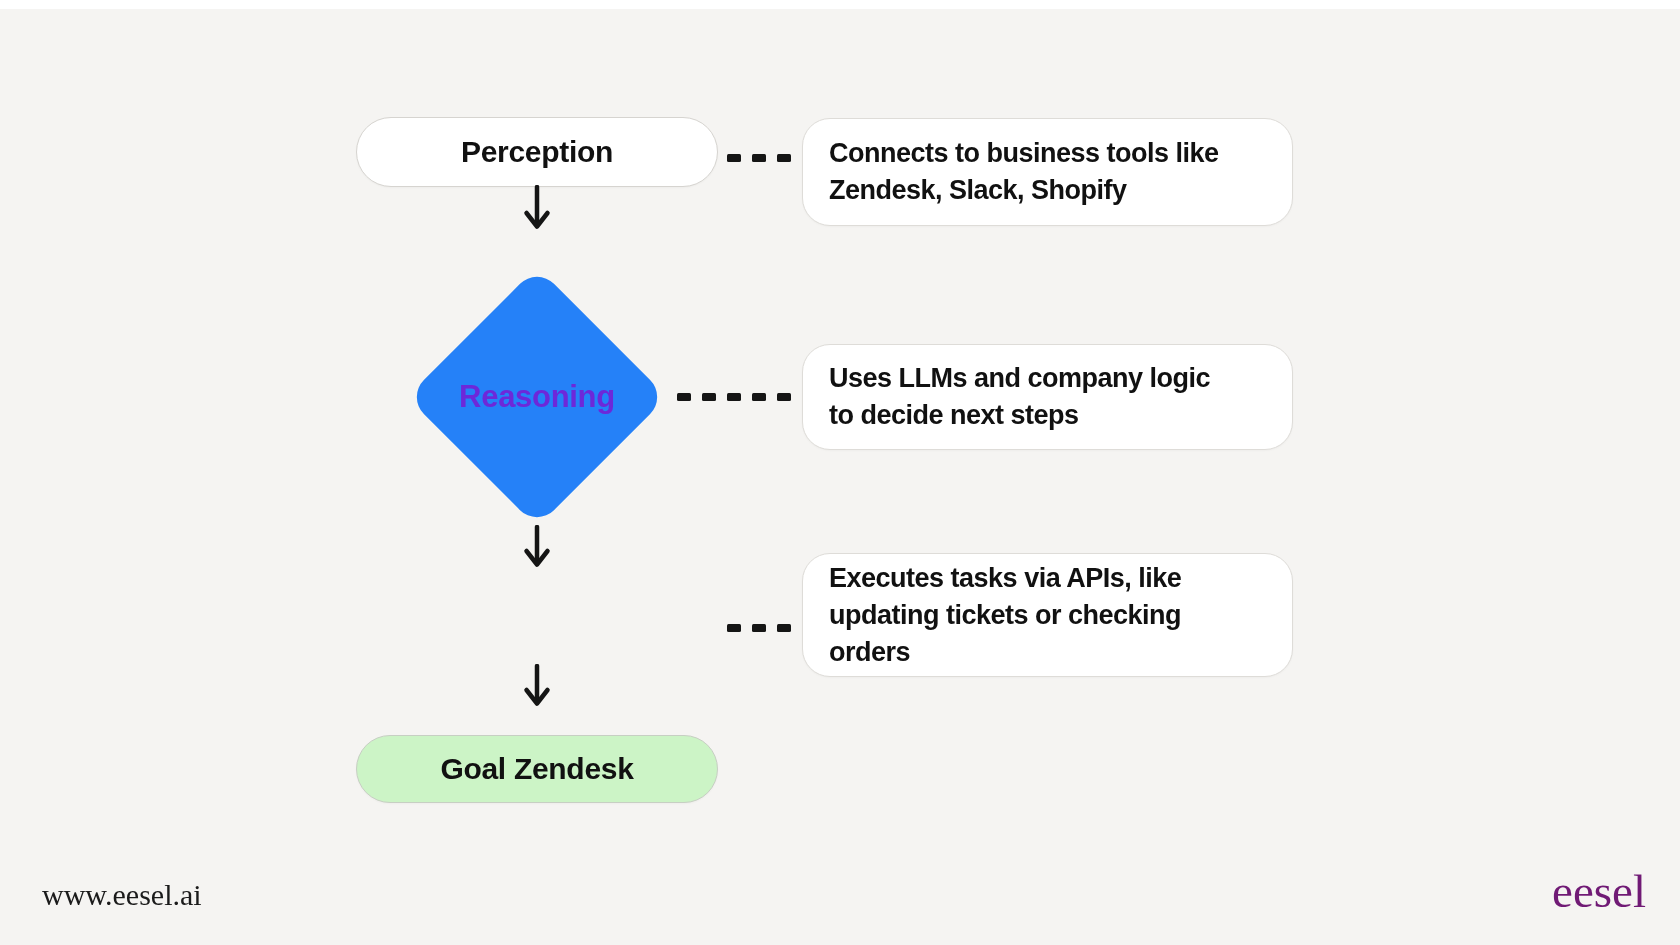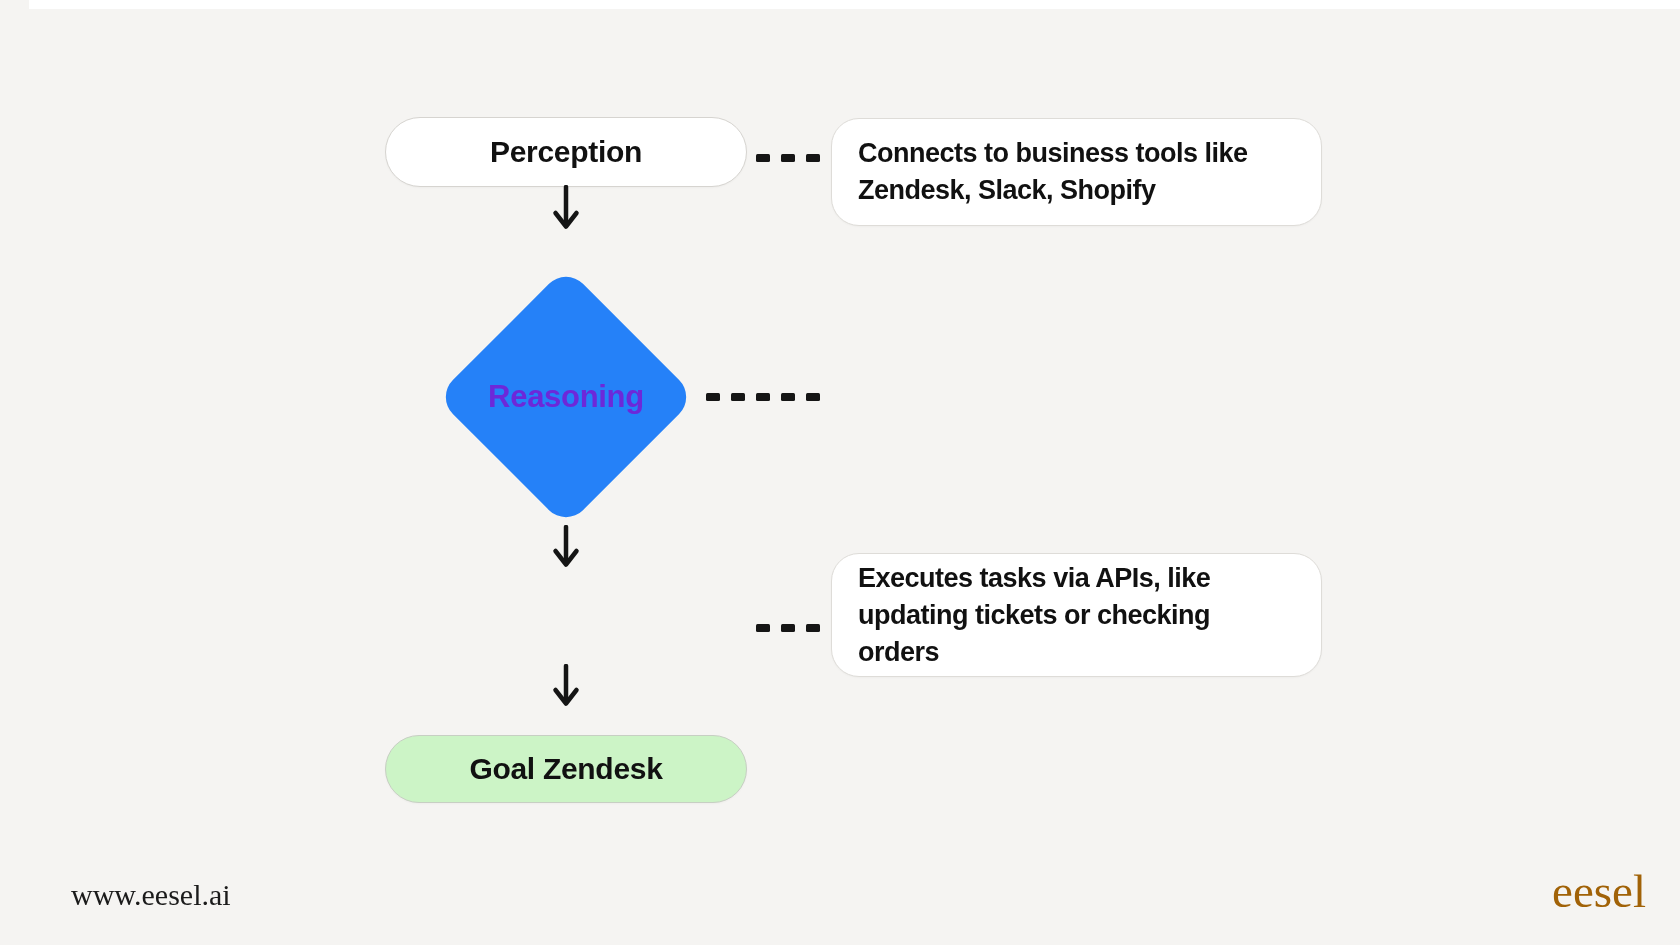--- a/index.html
+++ b/index.html
@@ -3,21 +3,21 @@
 <meta charset="utf-8">
 <style>
   html, body { margin: 0; padding: 0; }
   body {
     width: 1680px; height: 945px;
     background: #f5f4f2;
     font-family: "Liberation Sans", sans-serif;
     overflow: hidden;
     position: relative;
   }
-  .canvas { position: absolute; inset: 0; margin-left: 29px; }
+  .canvas { position: absolute; inset: 0; }
 
   .top-strip {
     position: absolute; left: 0; top: 0;
     width: 1680px; height: 9px;
     background: #ffffff;
   }
 
   
   .pill {
     position: absolute;
@@ -97,21 +97,21 @@
 
   
   .footer-url {
     position: absolute; left: 42px; top: 878px;
     font-family: "Liberation Serif", serif;
     font-size: 30px; color: #1b1b1b;
   }
   .brand-logo {
     position: absolute; right: 34px; top: 866px;
     font-family: "Liberation Serif", serif;
-    font-size: 47px; color: #a16207;
+    font-size: 47px; color: #701a75;
     line-height: 1.1;
   }
 </style>
 </head>
 <body>
 
 <div class="canvas">
 
   <div class="top-strip"></div>
 
@@ -143,20 +143,24 @@
   </div>
 
   <div class="dashes c2">
     <div class="dash"></div>
     <div class="dash"></div>
     <div class="dash"></div>
     <div class="dash"></div>
     <div class="dash"></div>
   </div>
 
+  <div class="note n2">
+    <span>Uses LLMs and company logic
+to decide next steps</span>
+  </div>
 
   <div class="arrow a2">
     <svg width="28" height="44" viewBox="0 0 28 44" fill="none">
       <path d="M14 2 V36" stroke="#151515" stroke-width="4.5" stroke-linecap="round"></path>
       <path d="M3.5 26 L14 39.5 L24.5 26" stroke="#151515" stroke-width="4.5" stroke-linecap="round" stroke-linejoin="round" fill="none"></path>
     </svg>
   </div>
 
 
   <div class="dashes c3">

